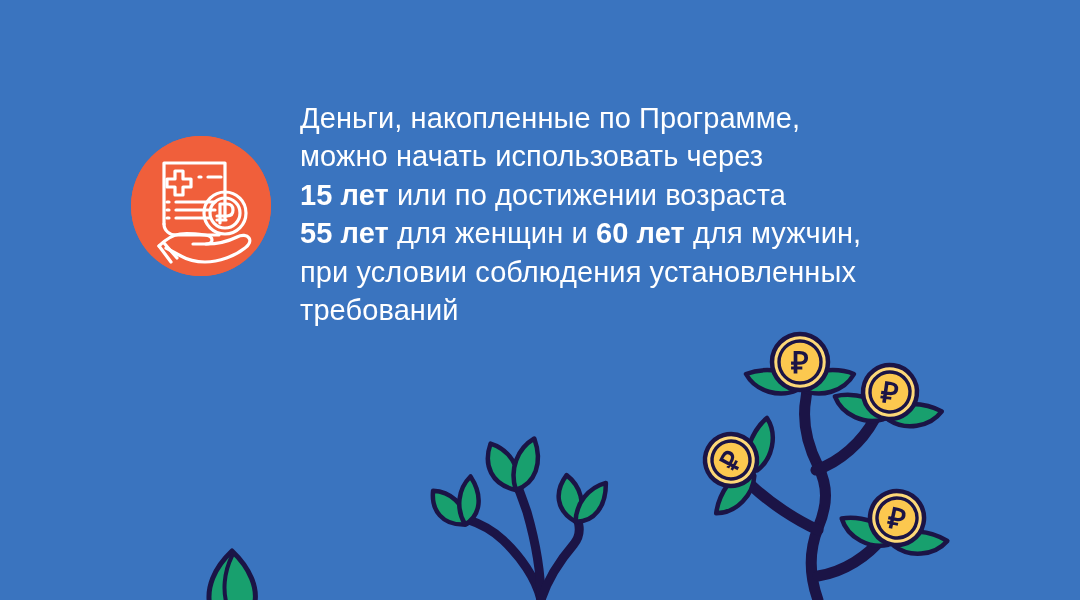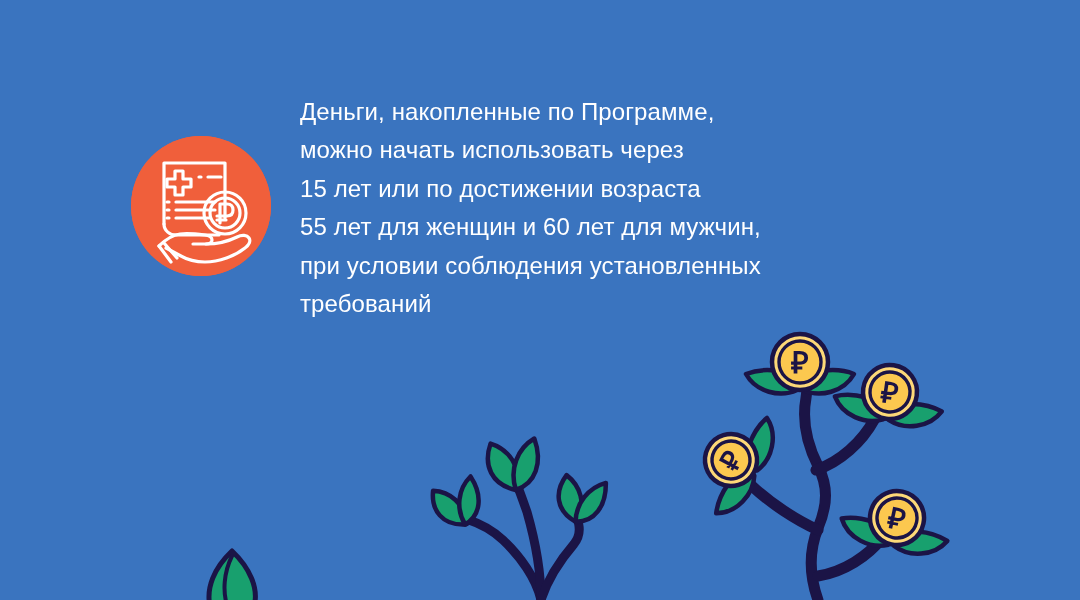--- a/index.html
+++ b/index.html
@@ -33,31 +33,31 @@
     border-radius: 50%;
     background: #f05f3b;
     display: block;
   }
   #icon-badge svg { display: block; }
 
   
   #headline {
     position: absolute;
     left: 300px;
-    top: 93px;
+    top: 99px;
     width: 660px;
     color: #ffffff;
-    font-size: 24px;
+    font-size: 29px;
     line-height: 38.4px;
     letter-spacing: 0.1px;
     font-weight: 400;
     white-space: pre-wrap;
   }
   #headline b, #headline .bold {
-    font-weight: 400;
+    font-weight: 700;
   }
   .hl-line { display: block; }
 
   
   #plants {
     position: absolute;
     left: 0;
     top: 0;
     width: 1080px;
     height: 600px;

